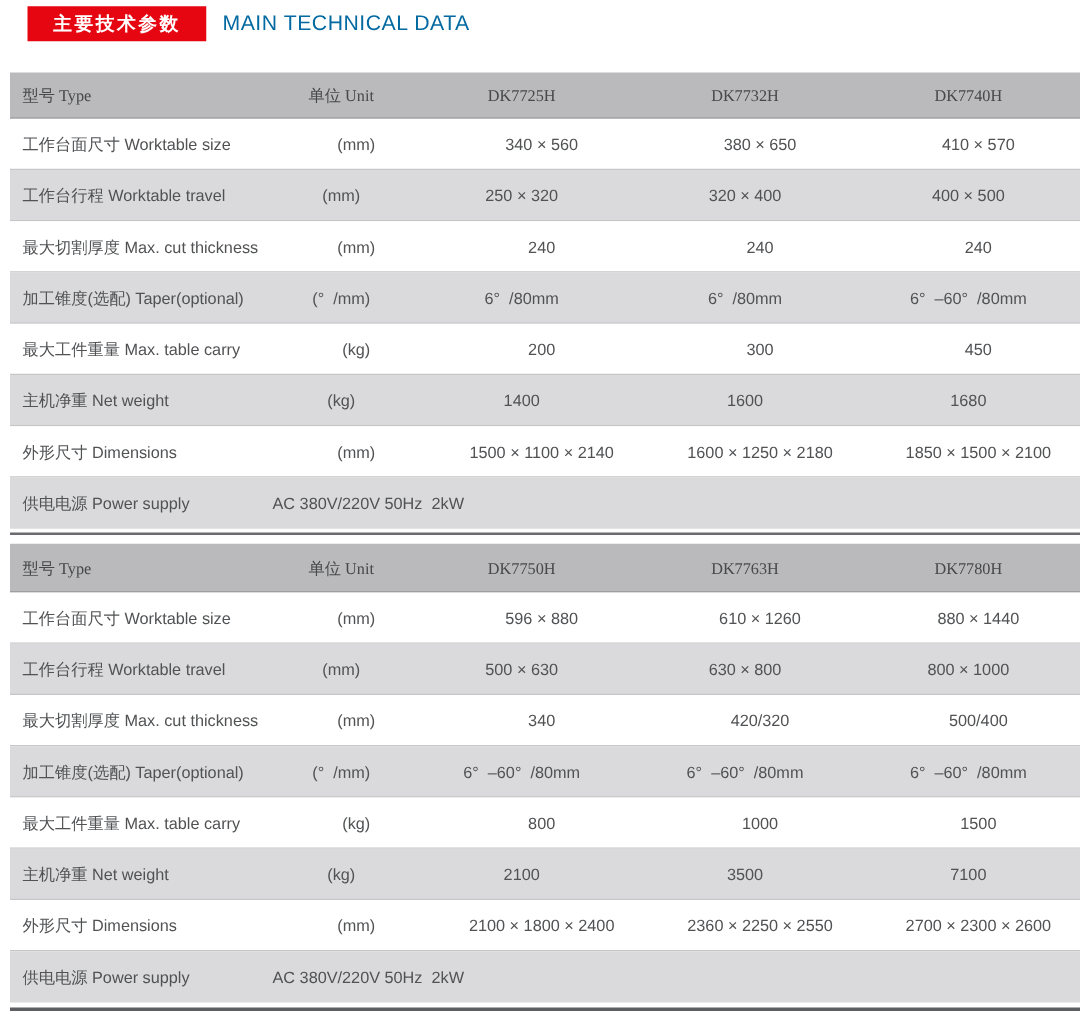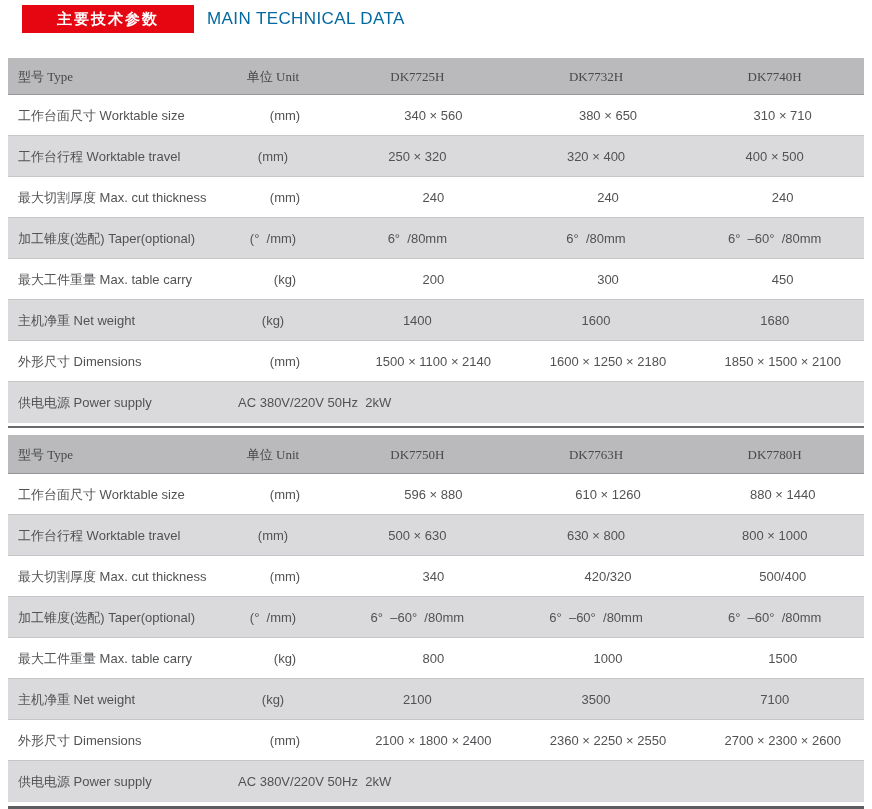--- a/index.html
+++ b/index.html
@@ -3,37 +3,37 @@
 <meta charset="utf-8">
 <style>
   * { box-sizing: border-box; margin: 0; padding: 0; }
   html, body { width: 872px; height: 809px; background: #ffffff; }
   body { font-family: "Liberation Sans", sans-serif; overflow: hidden; }
   .page { position: relative; width: 872px; height: 809px; }
 
   
   .topbar { position: absolute; left: 22px; top: 5px; display: flex; align-items: stretch; }
   .badge {
-    width: 172px; height: 28px; background: #e60612; color: #ffffff;
+    width: 143px; height: 28px; background: #e60612; color: #ffffff;
     font-weight: bold; font-size: 15px; letter-spacing: 2px;
     display: flex; align-items: center; justify-content: center;
   }
   .main-title {
     display: flex; align-items: center; padding-left: 13px;
     font-size: 17px; color: #0369a1; letter-spacing: 0.4px;
   }
 
   
   .tables { position: absolute; left: 8px; top: 58px; width: 856px; }
   .row { display: flex; align-items: center; height: 41px; border-bottom: 1px solid #c6c6c8; }
   .row.white { background: #ffffff; gap: 12px; }
   .row.gray  { background: #dadadc; }
   .thead { height: 37px; background: #bababc; border-bottom: 1px solid #96969a; }
   .t2 .thead { height: 39px; }
-  .row.power { border-bottom: none; gap: 20px; }
+  .row.power { border-bottom: none; }
 
   .cell { font-size: 13px; color: #515254; white-space: pre; line-height: 1; }
   .cell.label { width: 210px; padding-left: 10px; text-align: left; }
   .cell.unit  { width: 110px; text-align: center; }
   .cell.val   { flex: 1; text-align: center; }
   .cell.span  { flex: 1; text-align: left; }
   .thead .cell { color: #47484b; font-family: Liberation Serif, serif; }
 
   .divider     { height: 2px; background: #6a6b6e; margin-top: 3px; }
   .table-gap   { height: 7px; }
@@ -58,21 +58,21 @@
         <div class="cell val">DK7725H</div>
         <div class="cell val">DK7732H</div>
         <div class="cell val">DK7740H</div>
       </div>
 
       <div class="row white">
         <div class="cell label">工作台面尺寸 Worktable size</div>
         <div class="cell unit">(mm)</div>
         <div class="cell val">340 × 560</div>
         <div class="cell val">380 × 650</div>
-        <div class="cell val">310 × 710</div>
+        <div class="cell val">410 × 570</div>
       </div>
 
       <div class="row gray">
         <div class="cell label">工作台行程 Worktable travel</div>
         <div class="cell unit">(mm)</div>
         <div class="cell val">250 × 320</div>
         <div class="cell val">320 × 400</div>
         <div class="cell val">400 × 500</div>
       </div>
 

